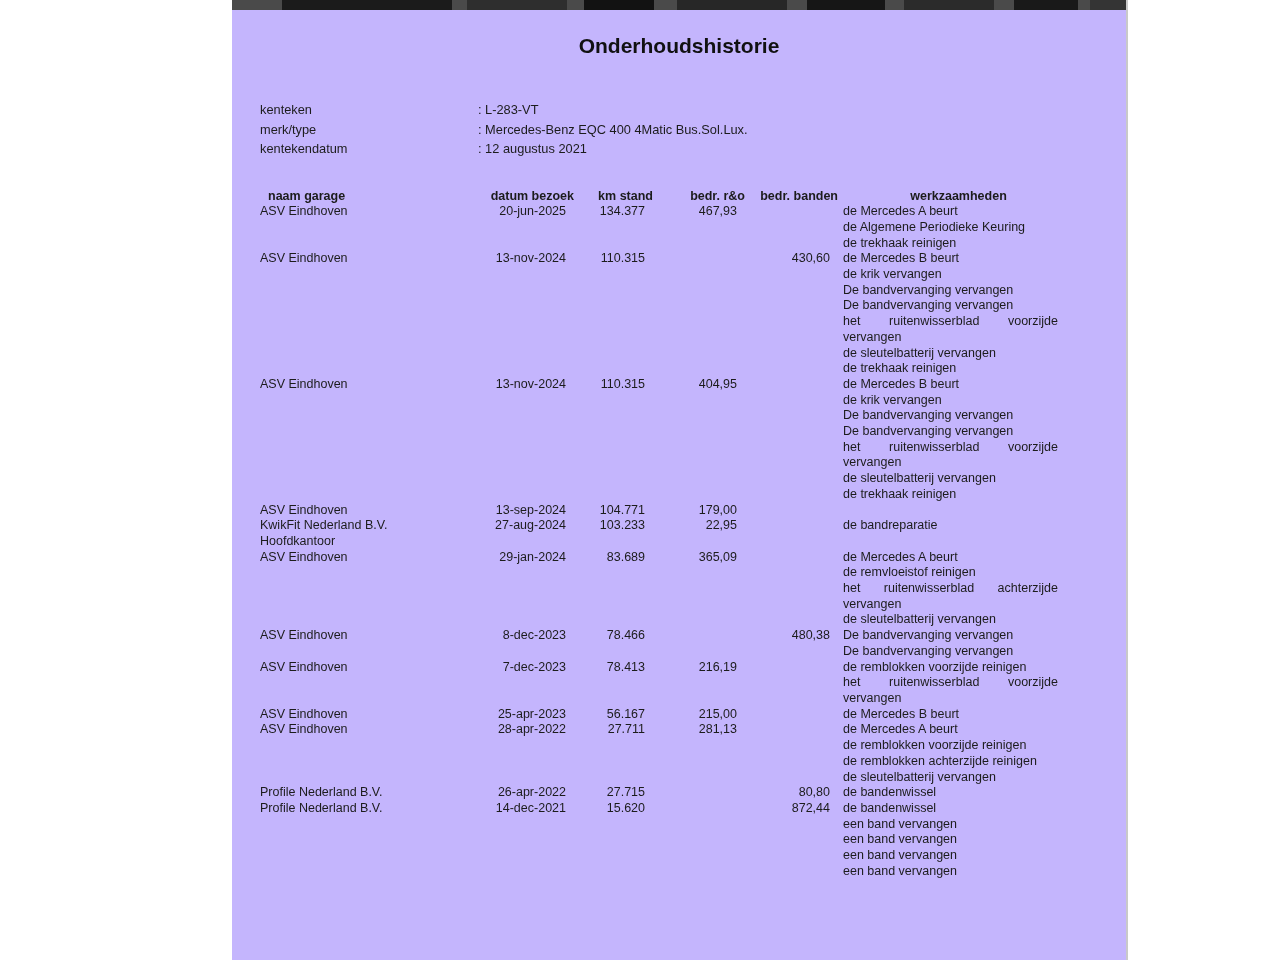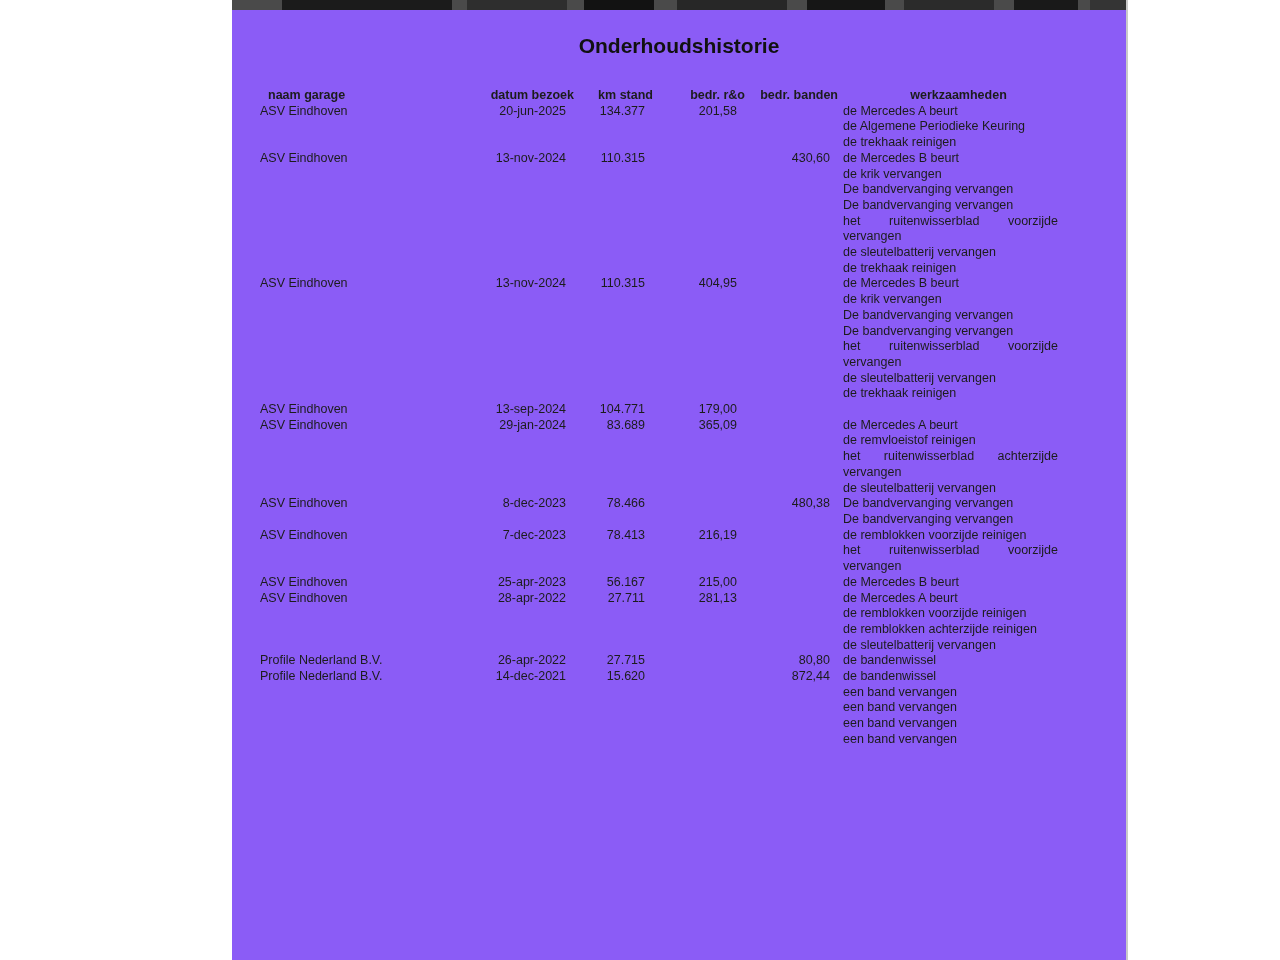--- a/index.html
+++ b/index.html
@@ -8,21 +8,21 @@
     width: 1280px; height: 960px;
     background: #ffffff;
     font-family: "Liberation Sans", sans-serif;
     color: #1c1c1c;
     overflow: hidden;
   }
   .document {
     position: absolute;
     left: 232px; top: 0;
     width: 896px; height: 960px;
-    background: #8b5cf6;
+    background: #c4b5fd;
     border-right: 2px solid #c9c9c9;
   }
   
   .topbar {
     position: absolute; left: 0; top: 0;
     width: 894px; height: 10px;
     background: #4a4a4a;
     overflow: hidden;
   }
   .topbar .seg { position: absolute; top: 0; height: 10px; }
@@ -78,36 +78,50 @@
     <div class="seg seg3"></div>
     <div class="seg seg4"></div>
     <div class="seg seg5"></div>
     <div class="seg seg6"></div>
     <div class="seg seg7"></div>
     <div class="seg seg8"></div>
   </div>
 
   <div class="title">Onderhoudshistorie</div>
 
+  <div class="vehicle">
+    <div class="vehicle-row">
+      <div class="vehicle-label">kenteken</div>
+      <div class="vehicle-value">: L-283-VT</div>
+    </div>
+    <div class="vehicle-row">
+      <div class="vehicle-label">merk/type</div>
+      <div class="vehicle-value">: Mercedes-Benz EQC 400 4Matic Bus.Sol.Lux.</div>
+    </div>
+    <div class="vehicle-row">
+      <div class="vehicle-label">kentekendatum</div>
+      <div class="vehicle-value">: 12 augustus 2021</div>
+    </div>
+  </div>
 
   <div class="maint-table">
     <div class="trow thead">
       <div class="c-garage">naam garage</div>
       <div class="c-datum">datum bezoek</div>
       <div class="c-km">km stand</div>
       <div class="c-ro">bedr. r&amp;o</div>
       <div class="c-banden">bedr. banden</div>
       <div class="c-werk">werkzaamheden</div>
     </div>
     <div id="table-body">
         <div class="trow">
           <div class="c-garage">ASV Eindhoven</div>
           <div class="c-datum">20-jun-2025</div>
           <div class="c-km">134.377</div>
-          <div class="c-ro">201,58</div>
+          <div class="c-ro">467,93</div>
           <div class="c-banden"></div>
           <div class="c-werk">
             <div class="werk-item">de Mercedes A beurt</div>
             <div class="werk-item">de Algemene Periodieke Keuring</div>
             <div class="werk-item">de trekhaak reinigen</div>
           </div>
         </div>
         <div class="trow">
           <div class="c-garage">ASV Eindhoven</div>
           <div class="c-datum">13-nov-2024</div>
@@ -141,20 +155,30 @@
           </div>
         </div>
         <div class="trow">
           <div class="c-garage">ASV Eindhoven</div>
           <div class="c-datum">13-sep-2024</div>
           <div class="c-km">104.771</div>
           <div class="c-ro">179,00</div>
           <div class="c-banden"></div>
         </div>
         <div class="trow">
+          <div class="c-garage">KwikFit Nederland B.V. Hoofdkantoor</div>
+          <div class="c-datum">27-aug-2024</div>
+          <div class="c-km">103.233</div>
+          <div class="c-ro">22,95</div>
+          <div class="c-banden"></div>
+          <div class="c-werk">
+            <div class="werk-item">de bandreparatie</div>
+          </div>
+        </div>
+        <div class="trow">
           <div class="c-garage">ASV Eindhoven</div>
           <div class="c-datum">29-jan-2024</div>
           <div class="c-km">83.689</div>
           <div class="c-ro">365,09</div>
           <div class="c-banden"></div>
           <div class="c-werk">
             <div class="werk-item">de Mercedes A beurt</div>
             <div class="werk-item">de remvloeistof reinigen</div>
             <div class="werk-item">het ruitenwisserblad achterzijde vervangen</div>
             <div class="werk-item">de sleutelbatterij vervangen</div>

